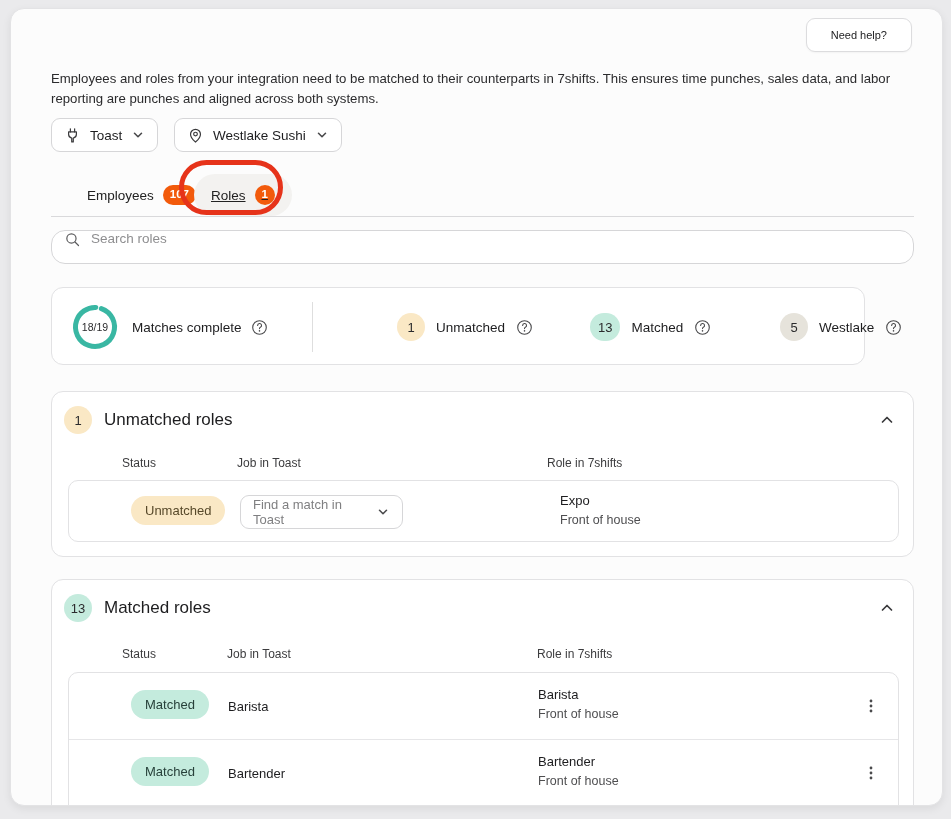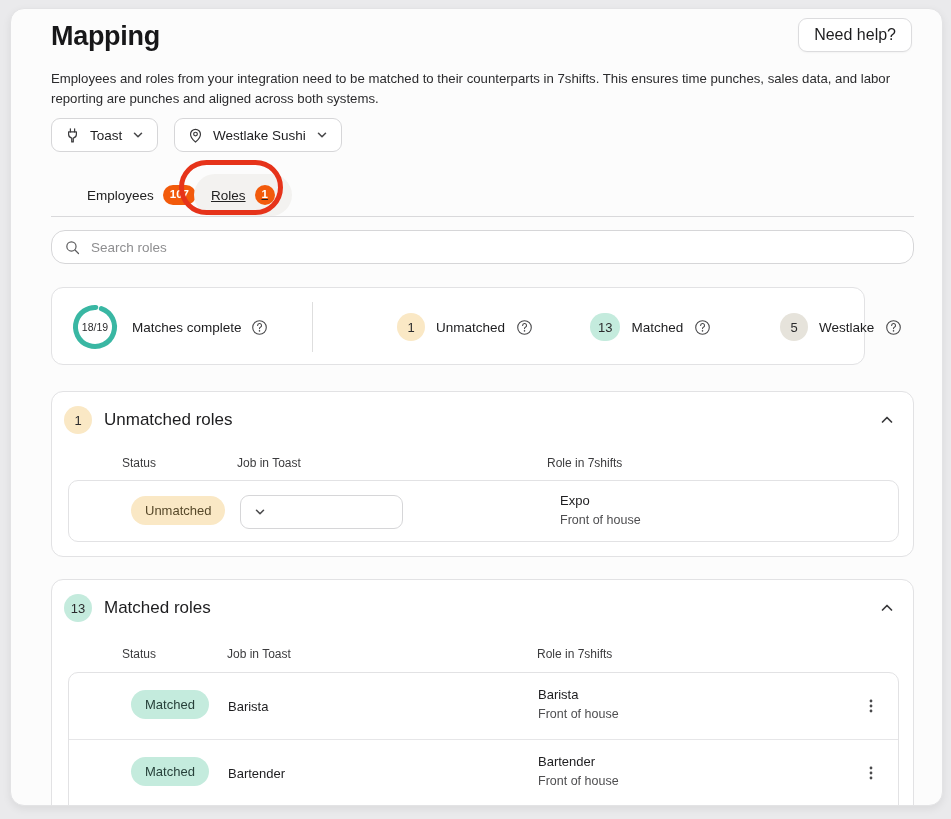--- a/index.html
+++ b/index.html
@@ -15,23 +15,23 @@
     position:absolute; left:10px; top:8px; width:933px; height:798px;
     background:#fcfcfc; border:1px solid #e3e3e5; border-radius:14px;
     box-shadow:0 3px 8px rgba(0,0,0,.07);
     overflow:hidden;
   }
   .abs { position:absolute; }
 
   
   .page-title { left:40px; top:12px; font-size:27px; font-weight:700; letter-spacing:-.3px; color:#171719; }
   .need-help {
-    right:30px; top:9px; height:34px; padding:0 15px;
+    right:30px; top:9px; height:34px; padding:0 24px;
     background:#fff; border:1px solid #dcdcde; border-radius:9px;
-    font-family:inherit; font-size:16px; color:#1d1d1f; cursor:pointer;
+    font-family:inherit; font-size:11px; color:#1d1d1f; cursor:pointer;
     box-shadow:0 1px 2px rgba(0,0,0,.04);
   }
   .desc { left:40px; top:60px; width:862px; font-size:13.2px; line-height:1.55; color:#2b2b2d; }
 
   
   .filter-btn {
     top:109px; height:34px; display:flex; align-items:center; gap:9px;
     background:#fff; border:1px solid #d6d6d8; border-radius:9px; padding:4px 12px;
     font-size:13.5px; color:#1d1d1f; cursor:pointer;
   }
@@ -47,21 +47,21 @@
   .annotation-ring {
     left:168px; top:151px; width:104px; height:55px;
     border:5px solid #e6331a; border-radius:28px; pointer-events:none; z-index:5;
   }
   .tab-divider { left:40px; top:207px; width:863px; height:1px; background:#d9d9db; }
 
   
   .search-box {
     left:40px; top:221px; width:863px; height:34px;
     background:#fff; border:1px solid #d6d6d8; border-radius:14px;
-    display:flex; align-items:center; gap:10px; padding:0 12px;
+    display:flex; align-items:flex-start; gap:10px; padding:0 12px;
   }
   .search-box input {
     border:none; outline:none; background:transparent; flex:1;
     font-family:inherit; font-size:13.5px; color:#1d1d1f;
   }
   .search-box input::placeholder { color:#8e8e90; }
 
   
   .summary {
     left:40px; top:278px; width:814px; height:78px;
@@ -114,21 +114,20 @@
   .role-cell .role-name { font-size:13px; color:#1d1d1f; margin-bottom:5px; }
   .role-cell .role-group { font-size:12.5px; color:#4e4e50; }
   .job-cell { font-size:13px; color:#1d1d1f; }
   .kebab-btn { background:none; border:none; cursor:pointer; padding:4px; }
 </style>
 </head>
 <body>
 
 <div class="card">
 
-  <h1 class="abs page-title">Mapping</h1>
   <button class="abs need-help">Need help?</button>
   <p class="abs desc">Employees and roles from your integration need to be matched to their counterparts in 7shifts. This ensures time punches, sales data, and labor reporting are punches and aligned across both systems.</p>
 
   <div class="abs filter-btn" style="left:40px;">
     <span style="display:flex;">
       <svg width="17" height="17" viewBox="0 0 24 24" fill="none" stroke="#3a3a3c" stroke-width="1.7" stroke-linecap="round" stroke-linejoin="round">
         <line x1="9" y1="2.5" x2="9" y2="7"></line>
           <line x1="15" y1="2.5" x2="15" y2="7"></line>
         <path d="M6.5 7h11v3.2a5.5 5.5 0 0 1-4.4 5.4V21h-2.2v-5.4A5.5 5.5 0 0 1 6.5 10.2z"></path>
       </svg>
@@ -238,20 +237,21 @@
           <polyline points="3.5,10 8,5.5 12.5,10"></polyline>
         </svg>
     </button>
     <span class="abs col-header" style="left:70px; top:64px;">Status</span>
     <span class="abs col-header" style="left:185px; top:64px;">Job in Toast</span>
     <span class="abs col-header" style="left:495px; top:64px;">Role in 7shifts</span>
     <div class="abs inner-table" style="left:16px; top:88px; width:831px; height:62px;">
       <div class="row" style="height:62px;">
         <span class="abs pill pill-unmatched" style="left:62px; top:15px;">Unmatched</span>
         <div class="abs match-select" style="left:171px; top:14px;">
+          <span>Find a match in Toast</span>
           <span style="display:flex;">
             <svg width="14" height="14" viewBox="0 0 16 16" fill="none" stroke="#4a4a4c" stroke-width="1.8" stroke-linecap="round" stroke-linejoin="round">
                 <polyline points="4,6 8,10 12,6"></polyline>
               </svg>
           </span>
         </div>
         <div class="abs role-cell" style="left:491px; top:12px;">
           <div class="role-name">Expo</div>
           <div class="role-group">Front of house</div>
         </div>

